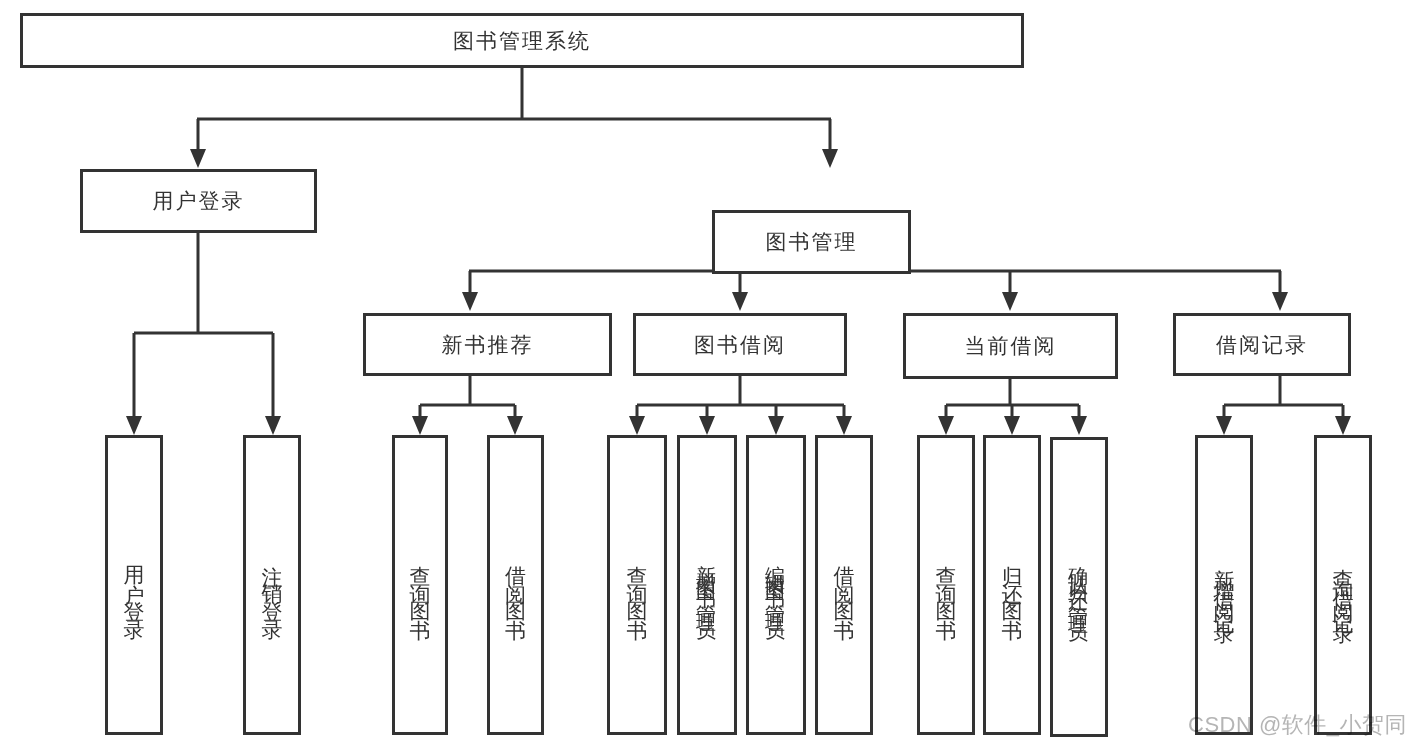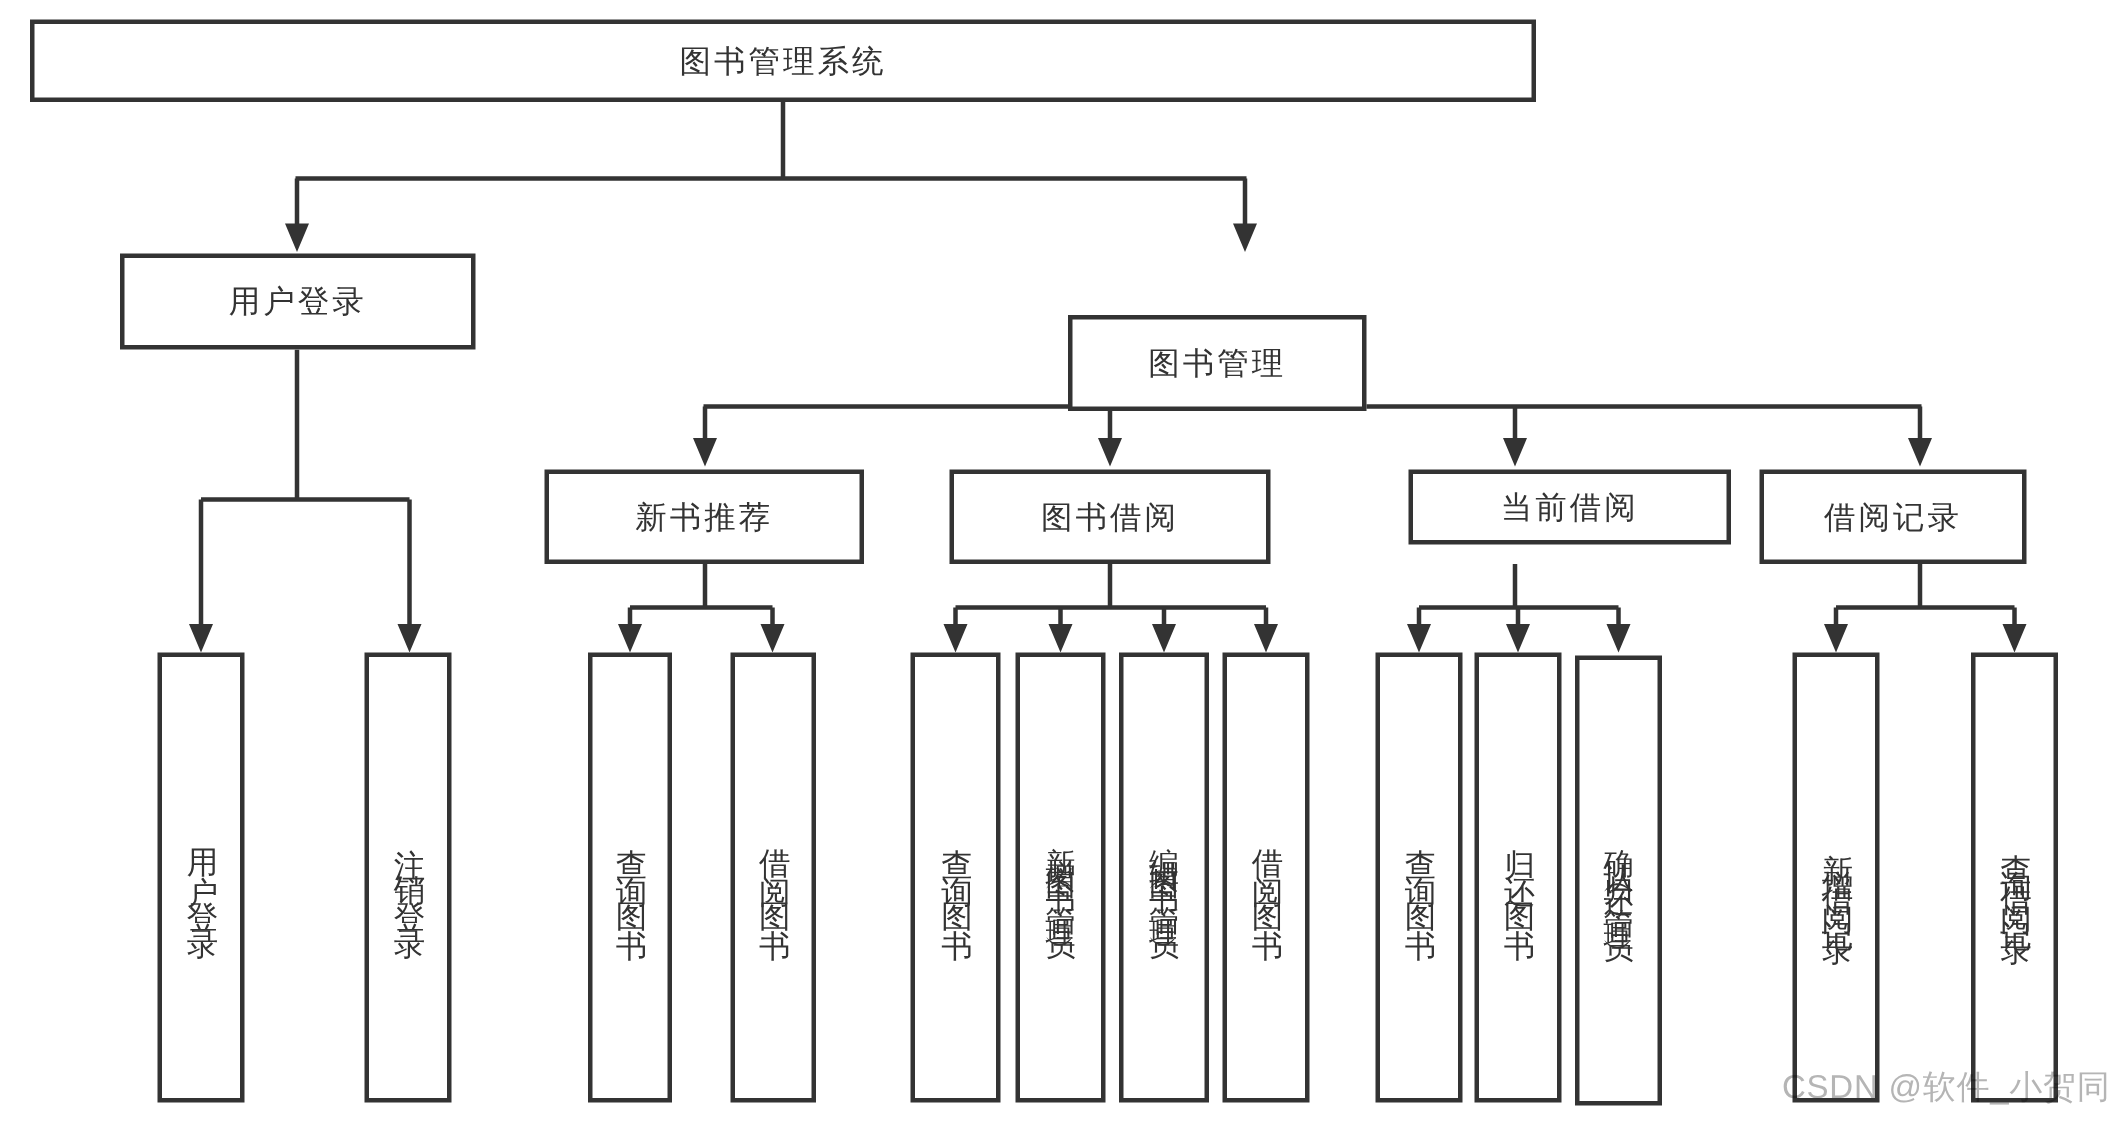--- a/index.html
+++ b/index.html
@@ -83,23 +83,23 @@
              M938 416 L954 416 L946 435 Z  M1004 416 L1020 416 L1012 435 Z
              M1071 416 L1087 416 L1079 435 Z
              M1216 416 L1232 416 L1224 435 Z  M1335 416 L1351 416 L1343 435 Z"></path>
   </svg>
 
   <div class="node" style="left:20px; top:13px; width:1004px; height:55px;">图书管理系统</div>
 
   <div class="node" style="left:80px; top:169px; width:237px; height:64px;">用户登录</div>
   <div class="node" style="left:712px; top:162px; width:199px; height:64px;margin-top:48px;">图书管理</div>
 
-  <div class="node" style="left:363px; top:313px; width:213px; height:63px;">新书推荐</div>
+  <div class="node" style="left:363px; top:313px; width:249px; height:63px;">新书推荐</div>
   <div class="node" style="left:633px; top:313px; width:214px; height:63px;font-family:Liberation Serif, serif;">图书借阅</div>
-  <div class="node" style="left:939px; top:313px; width:215px; height:50px;">当前借阅</div>
+  <div class="node" style="left:903px; top:313px; width:215px; height:66px;">当前借阅</div>
   <div class="node" style="left:1173px; top:313px; width:178px; height:63px;">借阅记录</div>
 
   <div class="vnode" style="left:105px; top:435px; width:58px; height:300px;">用户登录</div>
   <div class="vnode" style="left:243px; top:435px; width:58px; height:300px;">注销登录</div>
 
   <div class="vnode" style="left:392px; top:435px; width:56px; height:300px;">查询图书</div>
   <div class="vnode" style="left:487px; top:435px; width:57px; height:300px;">借阅图书</div>
 
   <div class="vnode" style="left:607px; top:435px; width:60px; height:300px;">查询图书</div>
   <div class="vnode long" style="left:677px; top:435px; width:60px; height:300px;">新增图书（管理员）</div>

